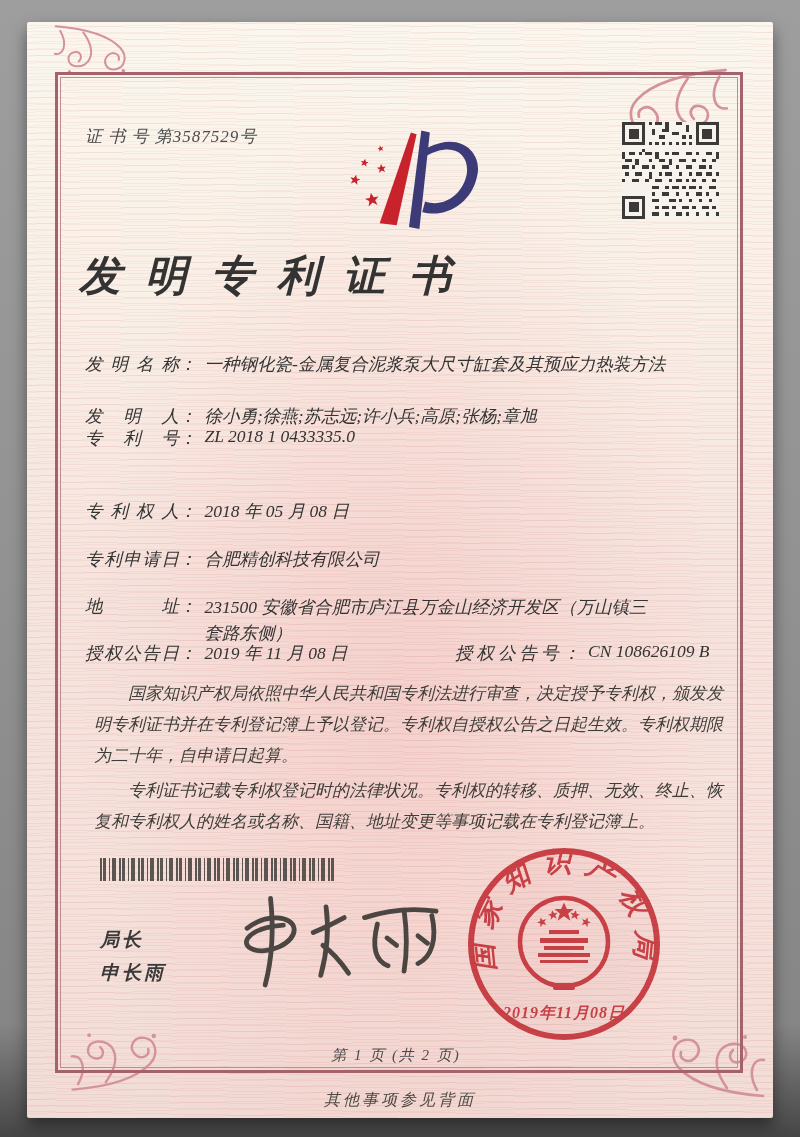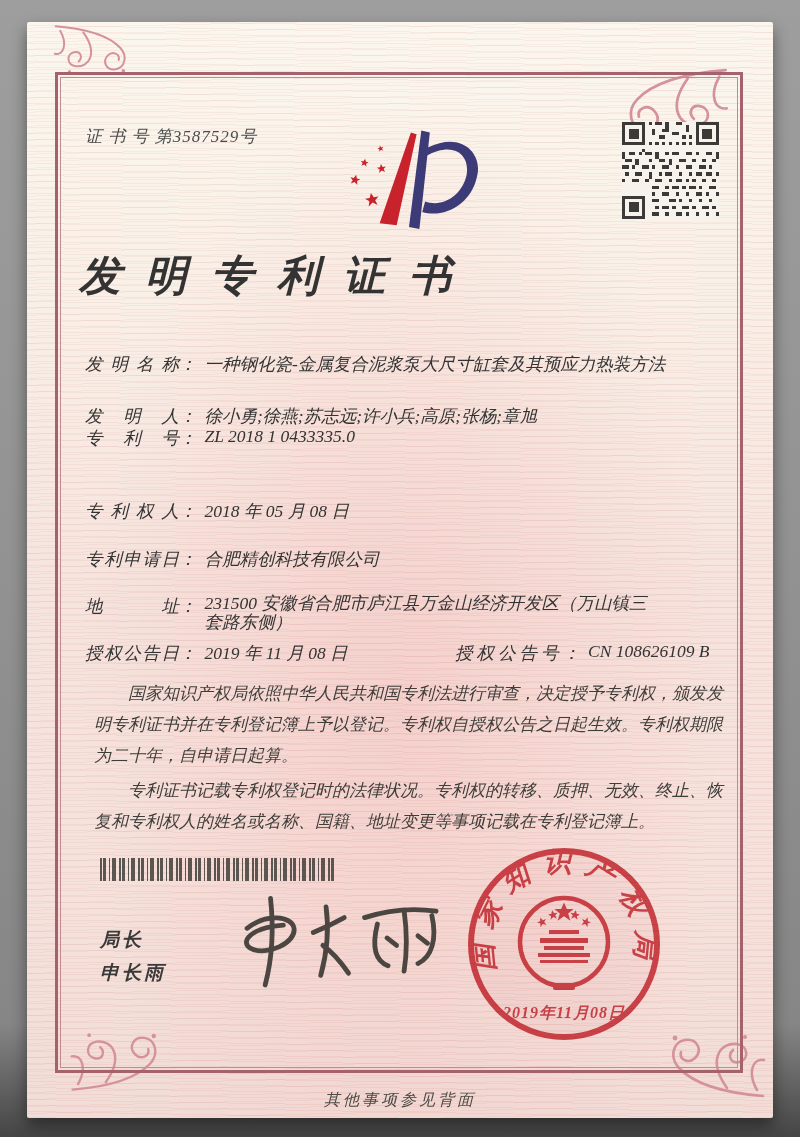--- a/index.html
+++ b/index.html
@@ -28,21 +28,21 @@
   .frame::after{content:"";position:absolute;inset:2px;border:1px solid #c28b92;}
   .certno{position:absolute;left:58px;top:103px;font-size:17px;color:#4c4c4c;letter-spacing:1px;}
   .title{position:absolute;left:28px;top:226px;width:682px;
     font-size:42px;font-weight:bold;color:#333;letter-spacing:24px;text-indent:24px;}
   .logo{position:absolute;left:311px;top:94px;width:142px;height:120px;}
   .qr{position:absolute;left:595px;top:100px;width:97px;height:97px;}
   .row{position:absolute;left:58px;width:652px;font-size:17.5px;color:#333;}
   .flabel{display:inline-block;width:94px;text-align:justify;text-align-last:justify;vertical-align:top;}
   .fcolon{display:inline-block;vertical-align:top;margin-right:8px;}
   .fvalue{display:inline-block;vertical-align:top;max-width:540px;}
-  .fvalue.addr{max-width:458px;line-height:19px;}
+  .fvalue.addr{max-width:458px;line-height:26px;}
   .pair2{position:absolute;left:370px;top:0;}
   .paras{position:absolute;left:63px;top:652px;width:637px;font-size:17px;line-height:31px;
     color:#3e3d3a;text-align:justify;}
   .paras p{margin:4px;text-indent:2em;}
   .barcode{position:absolute;left:73px;top:836px;width:236px;height:23px;
     background:repeating-linear-gradient(90deg,#413e3a 0 2px,transparent 2px 3px,#413e3a 3px 6px,transparent 6px 9px,#413e3a 9px 10px,transparent 10px 12px,#413e3a 12px 16px,transparent 16px 19px);
     opacity:.85;}
   .director{position:absolute;left:73px;top:901px;font-family:"Liberation Sans","DejaVu Sans",sans-serif;
     font-size:19px;font-weight:bold;color:#3a3a3a;letter-spacing:3px;line-height:33px;}
   .sig{position:absolute;left:188px;top:862px;width:235px;height:110px;}
@@ -189,15 +189,16 @@
       <rect x="-15" y="-14" width="30" height="4"></rect>
       <rect x="-24" y="-6" width="48" height="5"></rect>
       <rect x="-20" y="2" width="40" height="4"></rect>
       <rect x="-26" y="9" width="52" height="4"></rect>
       <rect x="-24" y="16" width="48" height="3"></rect>
       <rect x="-11" y="39" width="22" height="7" rx="2"></rect>
     </g>
     <text y="74" text-anchor="middle" font-size="16" font-weight="bold" fill="#cf3e48" letter-spacing="1" font-family="'Liberation Serif',serif">2019年11月08日</text>
   </svg>
 
+  <div class="pageinfo">第 1 页 (共 2 页)</div>
   <div class="backnote">其他事项参见背面</div>
 
 </div>
 
 </body></html>

